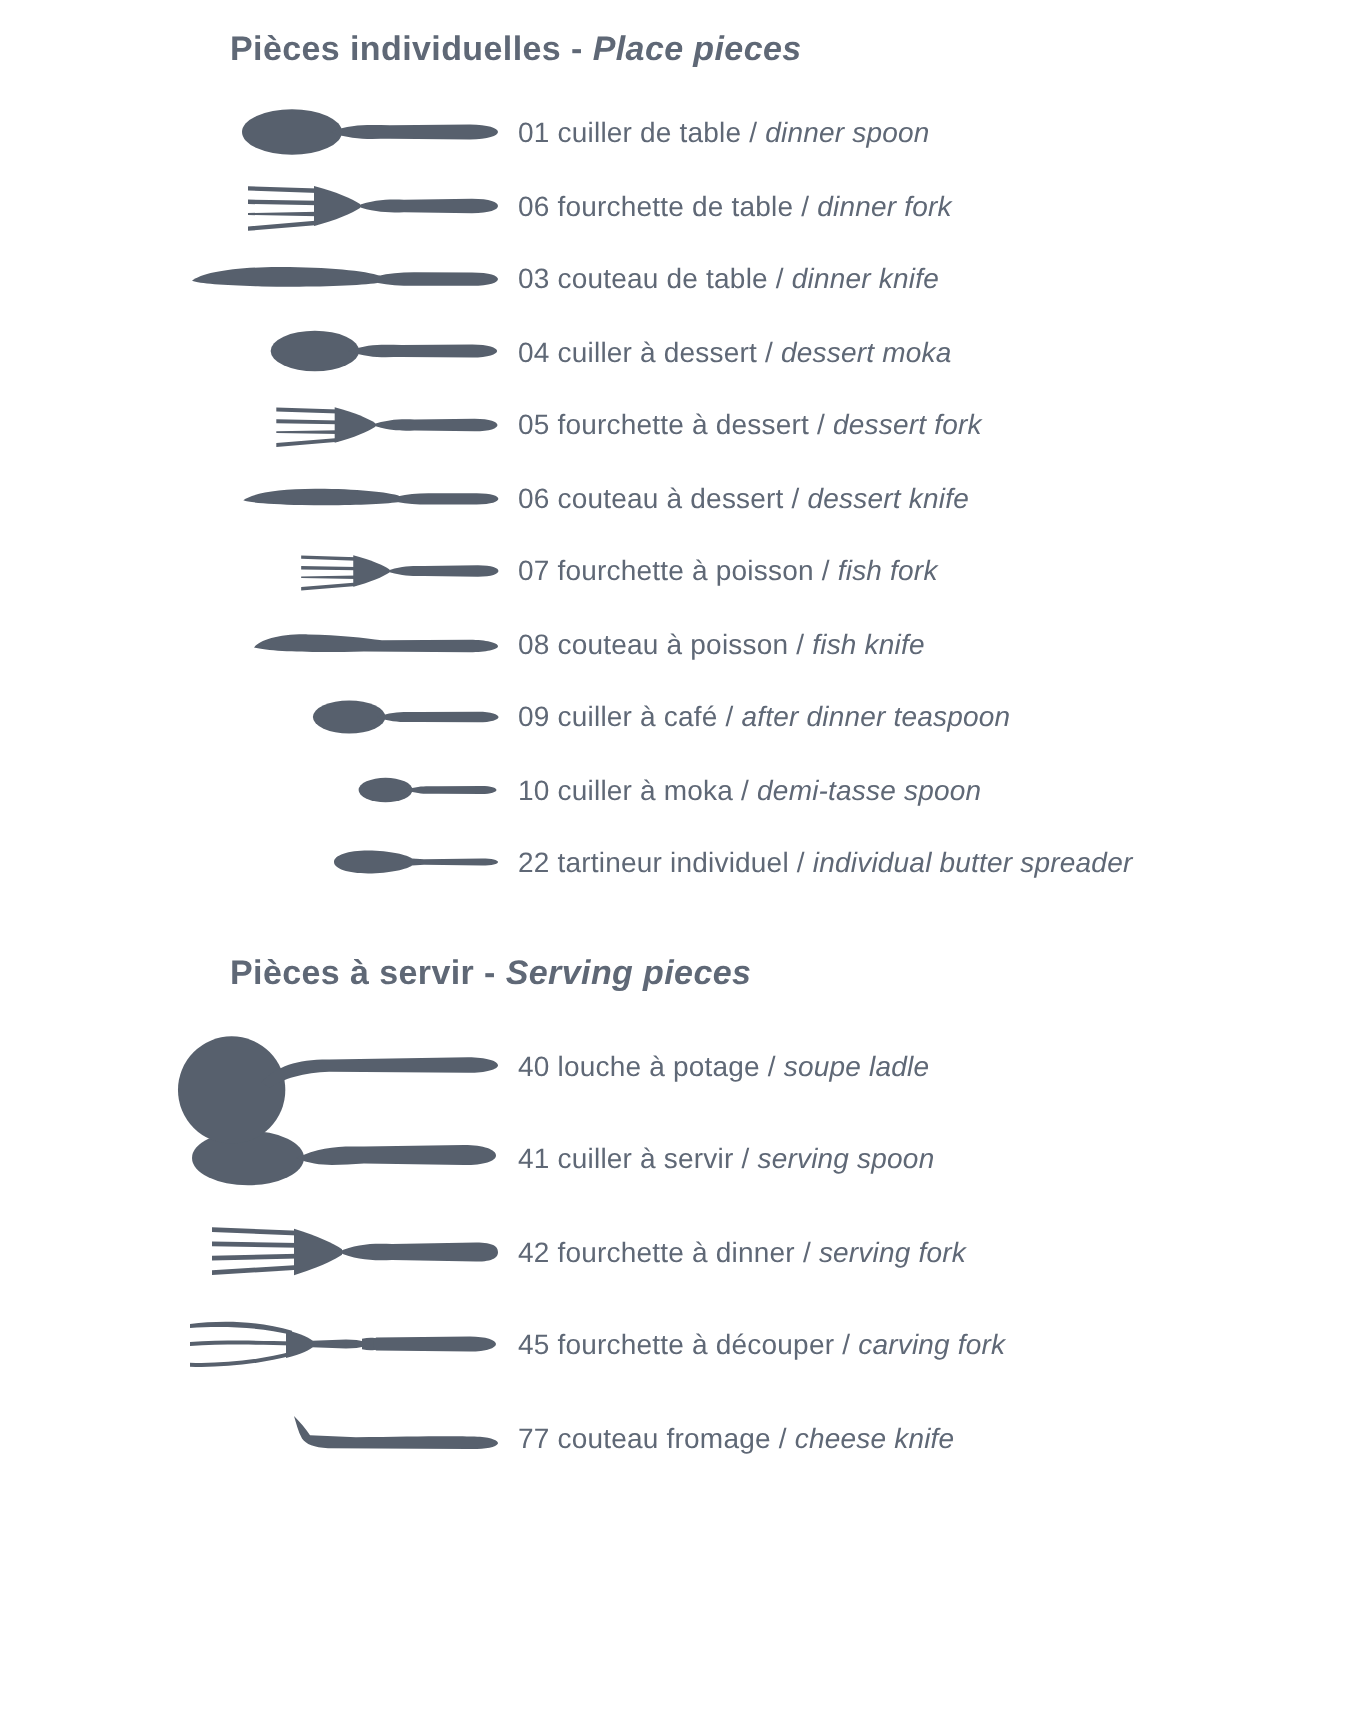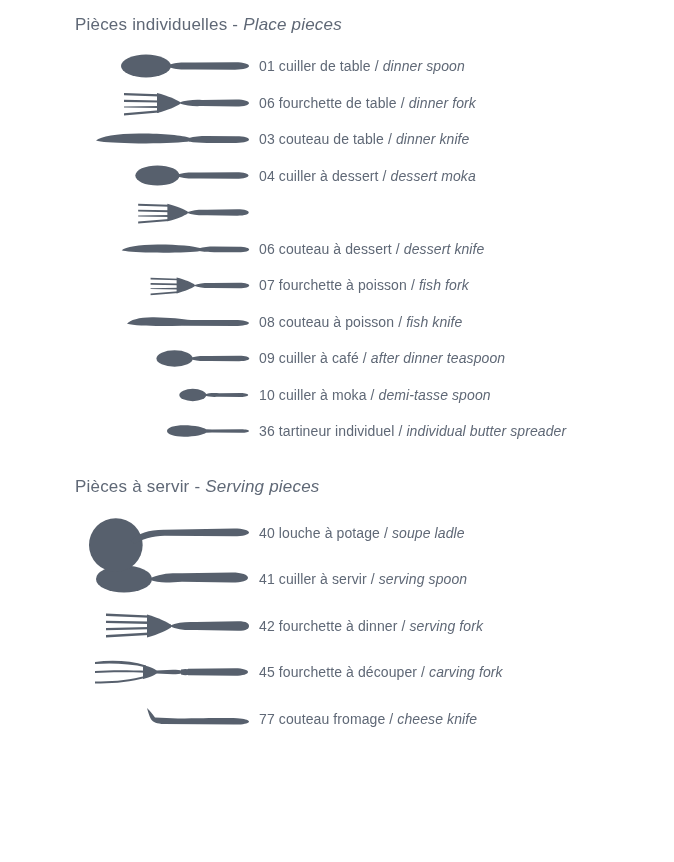--- a/index.html
+++ b/index.html
@@ -8,23 +8,24 @@
   }
   *{margin:0;padding:0;box-sizing:border-box;}
   html,body{background:#ffffff;}
   body{
     width:674px;height:862px;overflow:hidden;
     font-family:"Liberation Sans", sans-serif;
     color:var(--text);
     padding:14px 0 0 75px;
   }
   .hd{
-    font-size:17px;font-weight:400;line-height:22px;
+    font-size:17px;font-weight:700;line-height:22px;
     letter-spacing:.2px;color:var(--text);
     margin-bottom:12px;
+    margin-left:40px;
   }
   .hd .en{font-style:italic;}
   .sec2 .hd{margin-top:26px;}
   .row{display:flex;align-items:center;}
   .sec1 .row{height:36.5px;}
   .sec2 .row{height:46.5px;}
   .sil{
     width:175px;flex:0 0 175px;
     display:flex;justify-content:flex-end;align-items:center;
   }
@@ -160,20 +161,26 @@
       <span class="en">dessert moka</span>
     </p>
   </div>
 
   <div class="row">
     <div class="sil">
         <svg width="114" height="23" viewBox="0 0 128 26">
           <use href="#sym-fork"></use>
         </svg>
       </div>
+    <p class="lbl">
+      <span>05</span>
+      <span>fourchette à dessert</span>
+      <span>/</span>
+      <span class="en">dessert fork</span>
+    </p>
   </div>
 
   <div class="row">
     <div class="sil">
         <svg width="130" height="20" viewBox="0 0 156 24">
           <use href="#sym-knife"></use>
         </svg>
       </div>
     <p class="lbl">
       <span>06</span>
@@ -239,21 +246,21 @@
     </p>
   </div>
 
   <div class="row">
     <div class="sil">
         <svg width="85" height="16" viewBox="0 0 85 16">
           <use href="#sym-spreader"></use>
         </svg>
       </div>
     <p class="lbl">
-      <span>36</span>
+      <span>22</span>
       <span>tartineur individuel</span>
       <span>/</span>
       <span class="en">individual butter spreader</span>
     </p>
   </div>
 </section>
 
 <section class="sec2">
   <h2 class="hd">
     <span>Pièces à servir</span>

